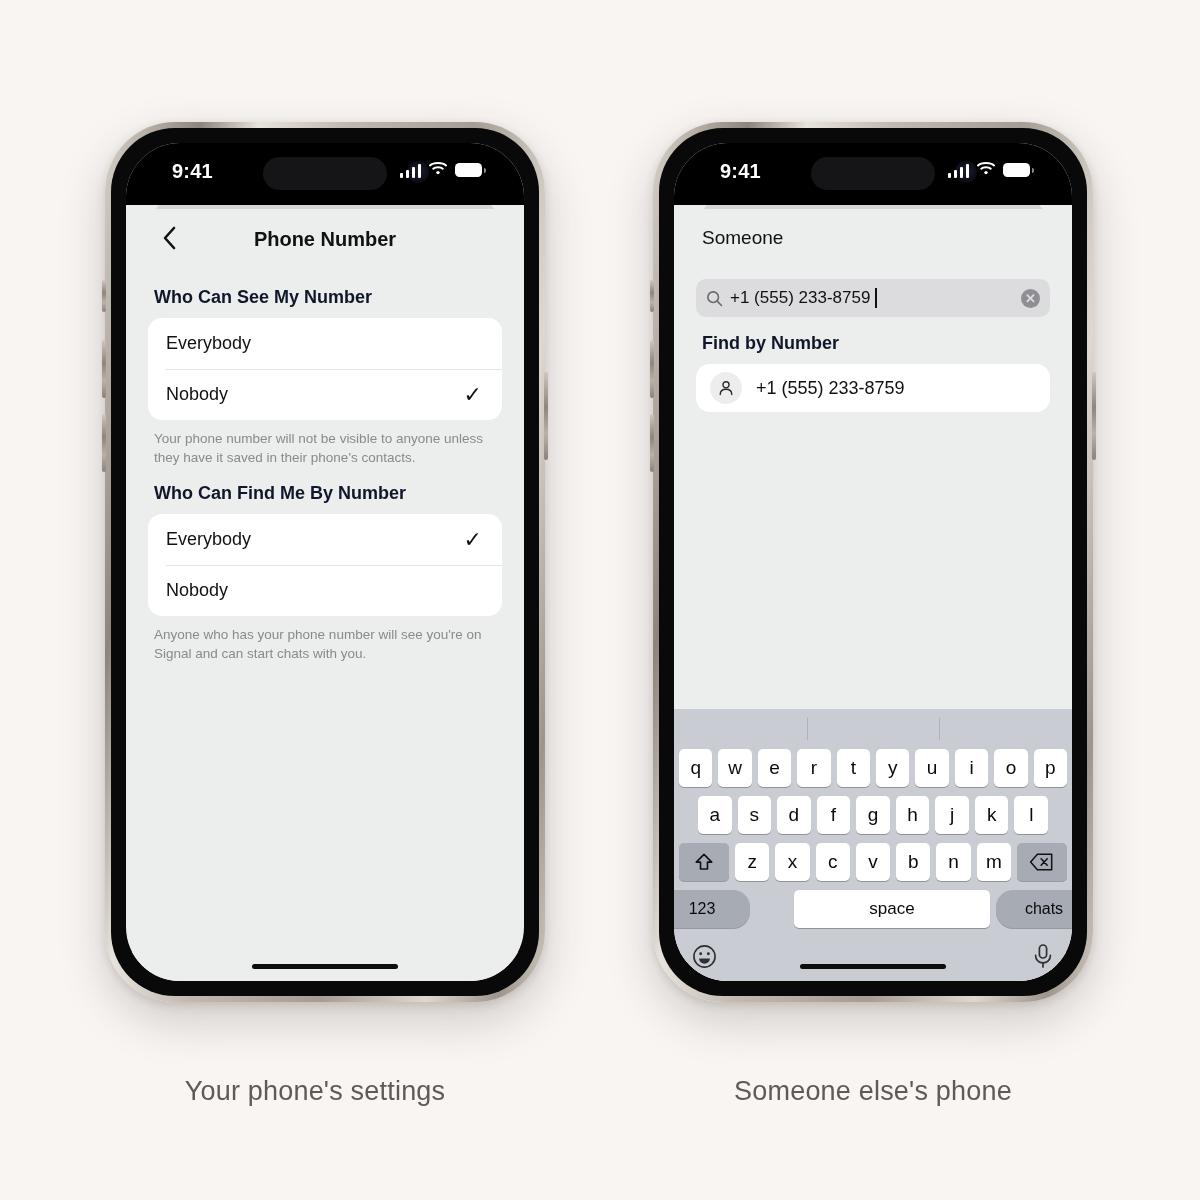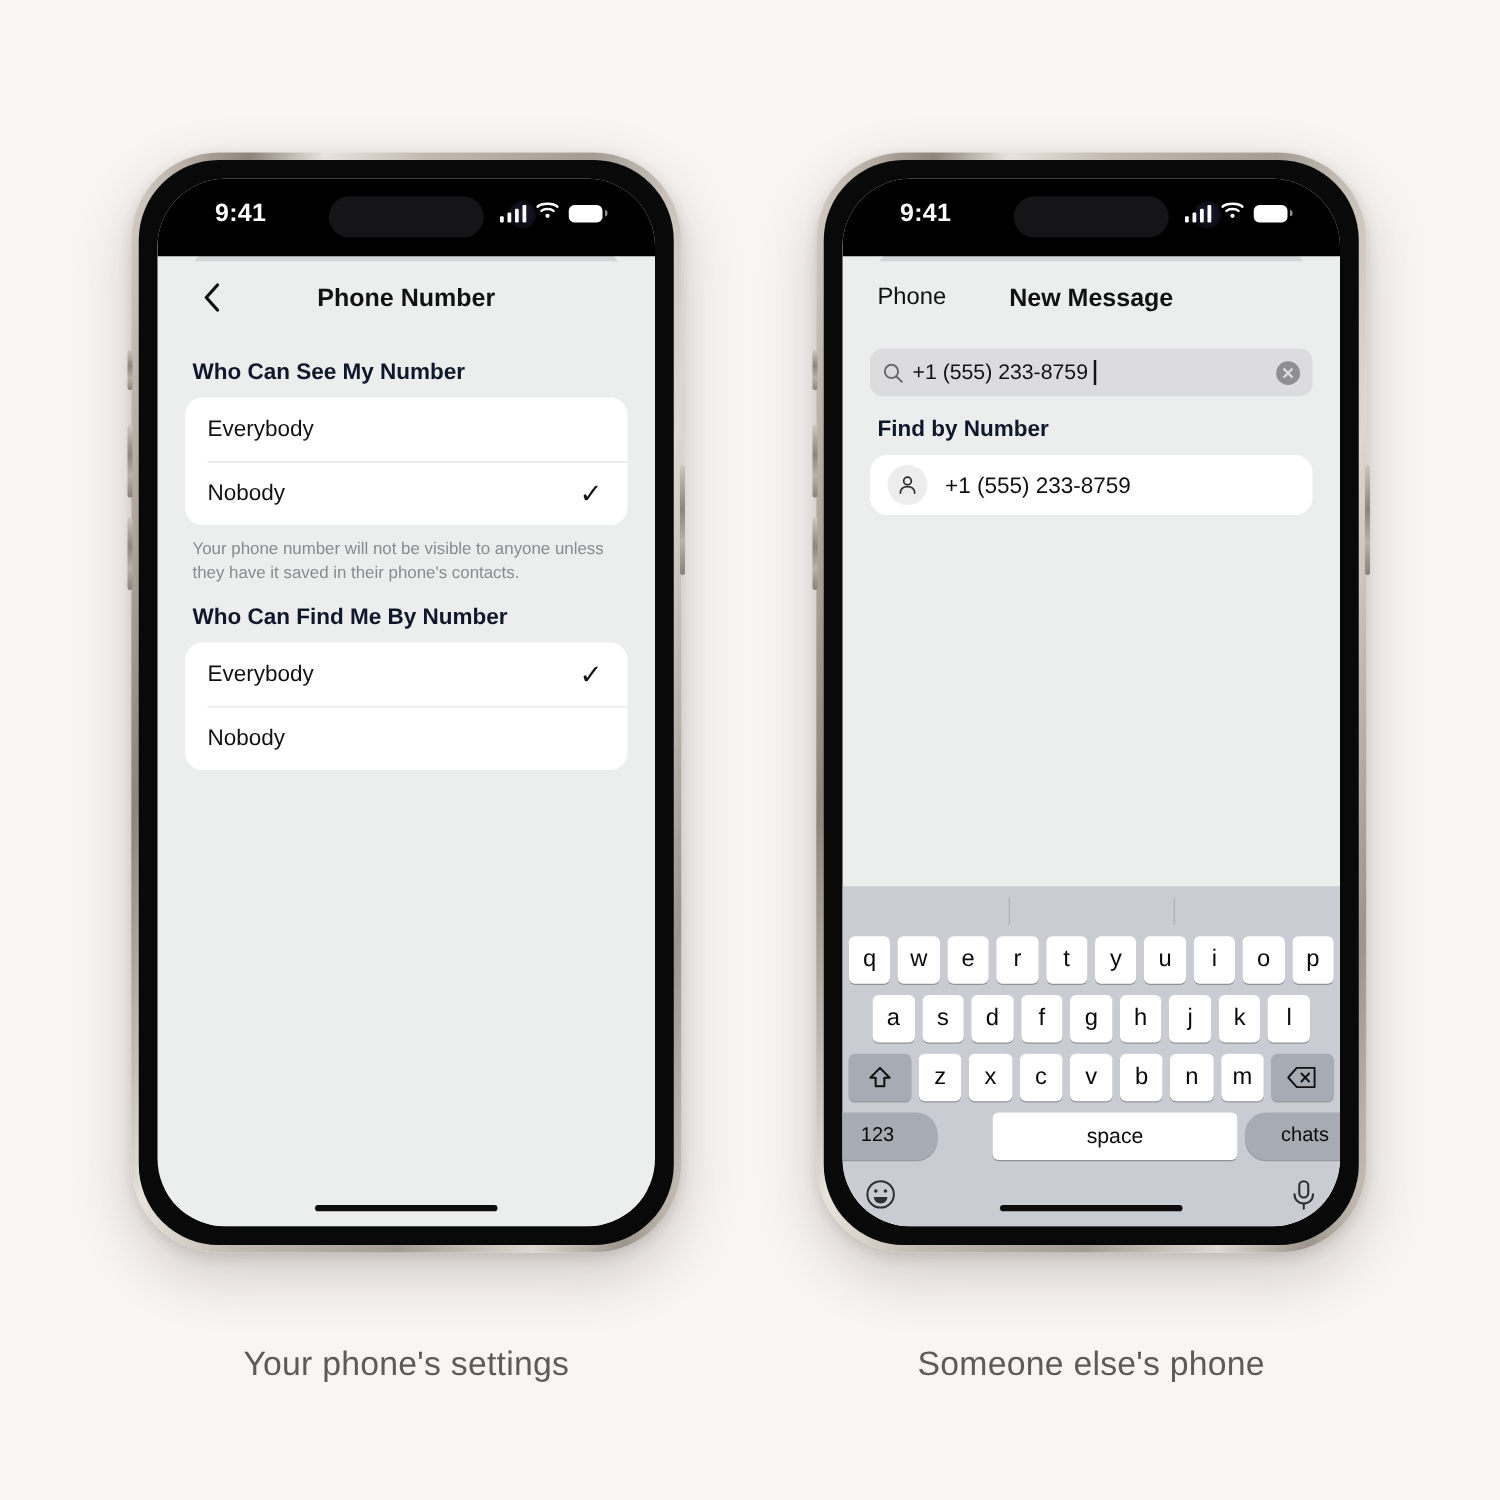--- a/index.html
+++ b/index.html
@@ -212,21 +212,21 @@
     width: 146px; height: 5px; border-radius: 3px; background: #0d0d0d; z-index: 9;
   }
 
   
   .caption {
     position: absolute; top: 1076px;
     width: 440px; text-align: center;
     font-size: 27px; color: #5f5a58;
     letter-spacing: .2px;
   }
-  .cap-1 { left: 105px; }
+  .cap-1 { left: 95px; }
   .cap-2 { left: 653px; }
 </style>
 </head>
 <body style="background: rgb(249, 245, 243);">
 
 <div class="stage">
 
   <div class="phone phone-1">
     <div class="btn-side btn-left b-silent"></div>
     <div class="btn-side btn-left b-volup"></div>
@@ -285,20 +285,21 @@
           <div class="sec-head">Who Can Find Me By Number</div>
           <div class="card">
             <div class="row">
               <span>Everybody</span>
               <span class="check">✓</span>
             </div>
             <div class="row">
               <span>Nobody</span>
             </div>
           </div>
+          <div class="foot">Anyone who has your phone number will see you're on Signal and can start chats with you.</div>
         </div>
 
         <div class="home-ind"></div>
       </div>
     </div>
   </div>
 
   <div class="phone phone-2">
     <div class="btn-side btn-left b-silent"></div>
     <div class="btn-side btn-left b-volup"></div>
@@ -327,22 +328,21 @@
               </svg>
             </span>
             <span class="batt"></span>
           </div>
         </div>
 
         <div class="sheet-back"></div>
 
         <div class="sheet">
           <div class="navbar">
-            <div class="nav-left-text">Phone</div>
-            <div class="nav-title">New Message</div>
+            <div class="nav-left-text">Someone</div>
           </div>
 
           <div class="searchbar">
             <svg width="17" height="17" viewBox="0 0 18 18" fill="none">
               <circle cx="7.6" cy="7.6" r="5.6" stroke="#6a6a6e" stroke-width="1.7"></circle>
               <path d="M11.8 11.8 L16.4 16.4" stroke="#6a6a6e" stroke-width="1.7" stroke-linecap="round"></path>
             </svg>
             <span class="search-val">+1 (555) 233-8759</span>
             <span class="caret"></span>
             <span class="clear-btn">✕</span>

